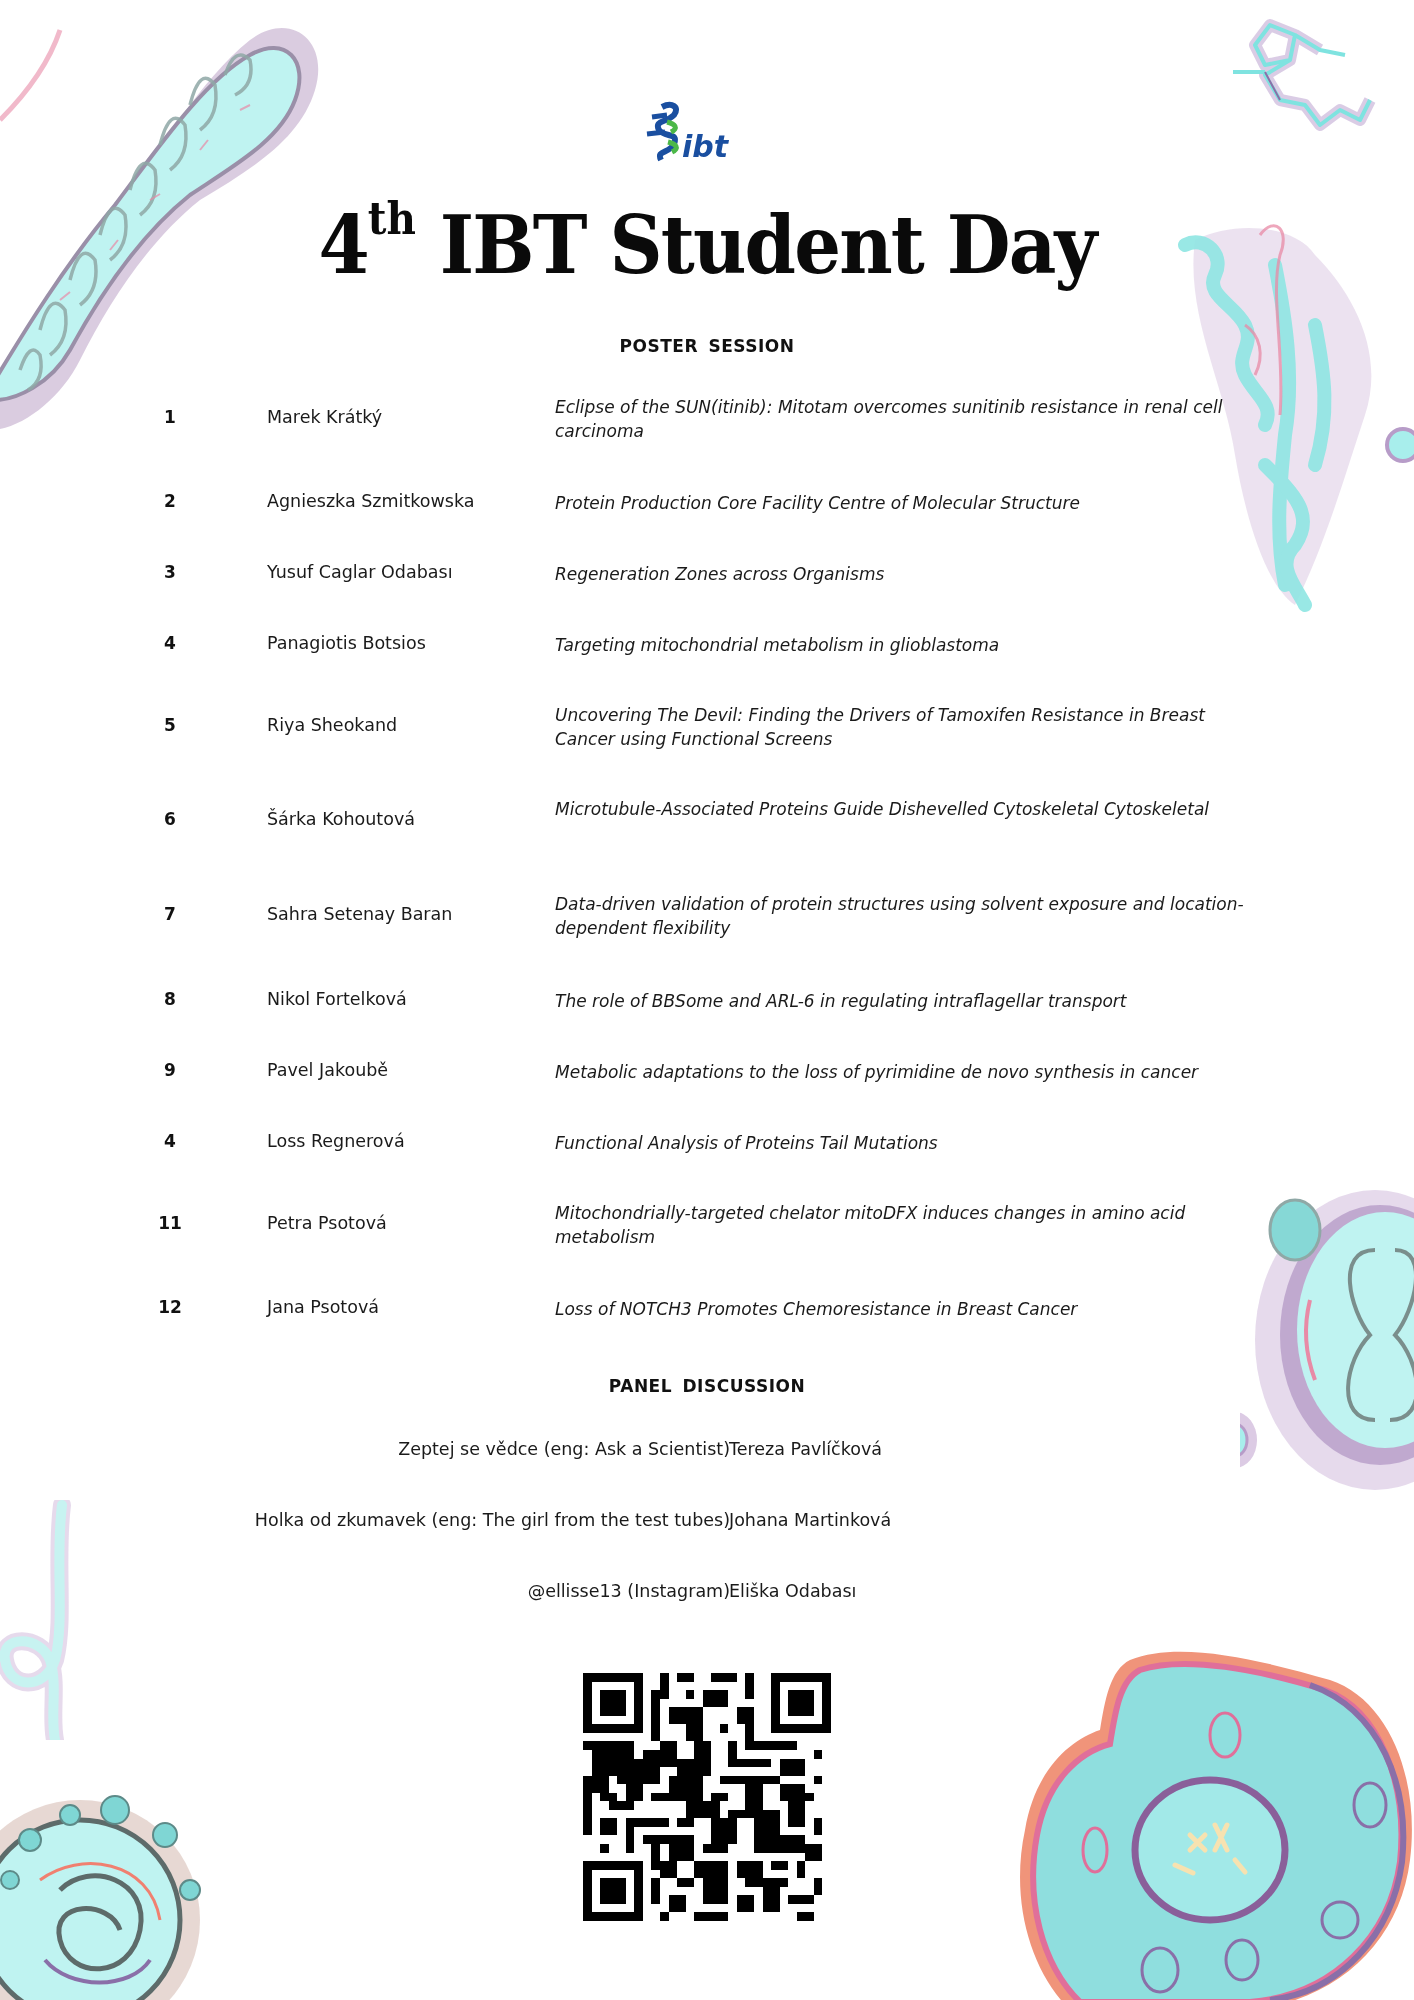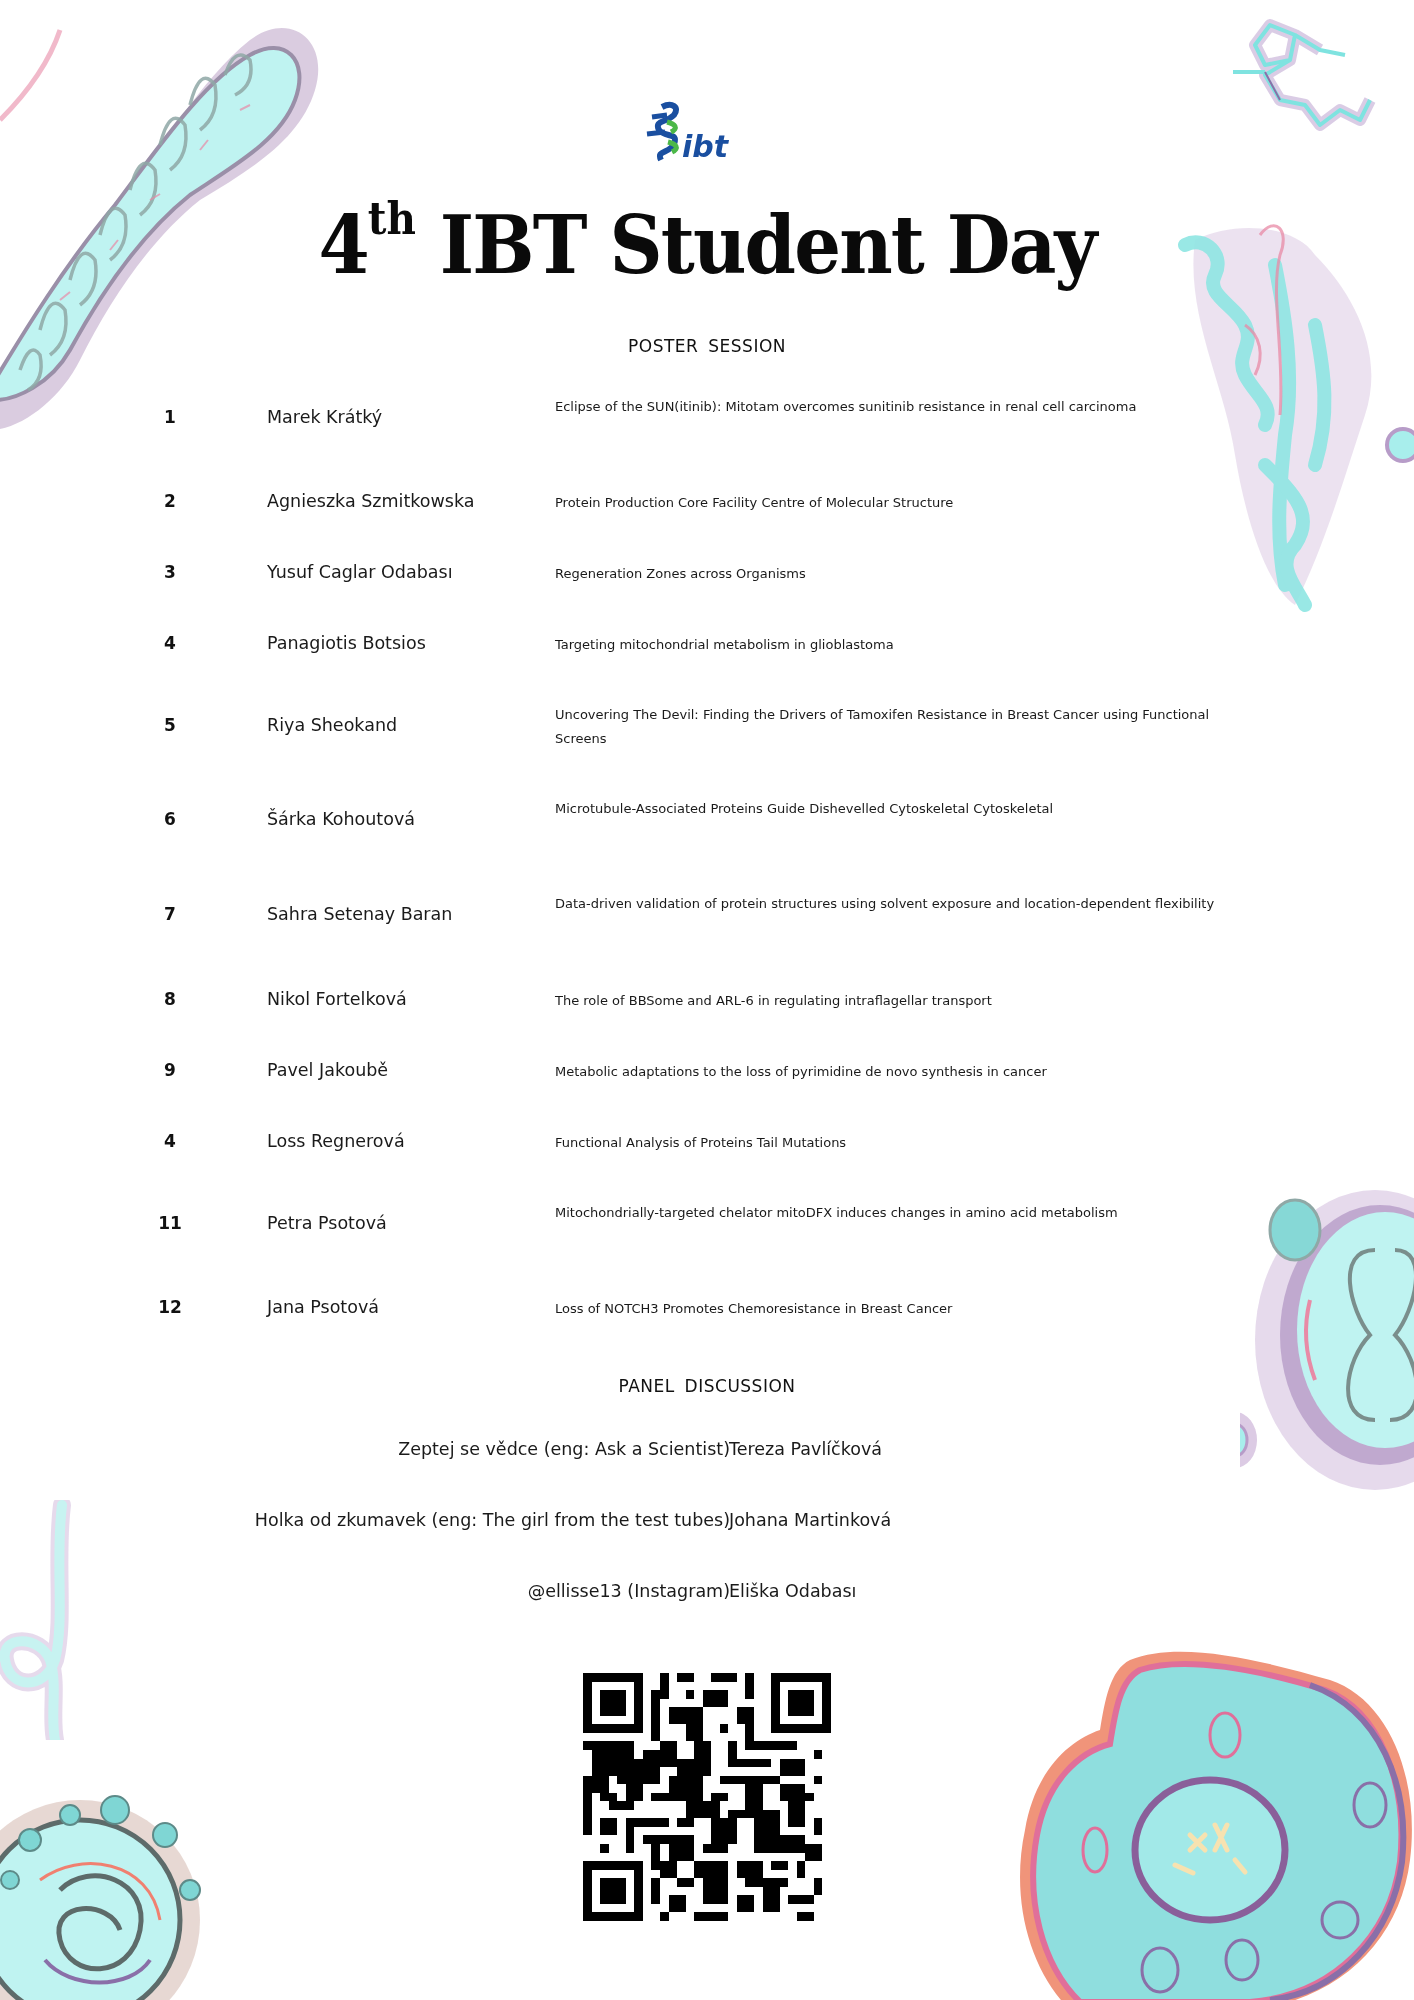--- a/index.html
+++ b/index.html
@@ -12,32 +12,32 @@
   .logo { position:absolute; left:632px; top:92px; width:110px; height:80px; }
   .title {
     position:absolute; left:0; right:0; top:205px; text-align:center;
     font-family:"DejaVu Serif", serif; font-weight:bold; font-size:80px;
     letter-spacing:-2px; color:#0a0a0a; line-height:1;
     transform:scaleX(0.92);
   }
   .title sup { font-size:44px; vertical-align:top; position:relative; top:-8px; letter-spacing:0; }
   .section-head {
     position:absolute; left:0; right:0; text-align:center;
-    font-family:"DejaVu Sans", sans-serif; font-weight:normal; font-size:17px;
+    font-family:"DejaVu Sans", sans-serif; font-weight:bold; font-size:17px;
     letter-spacing:0.5px; word-spacing:4px; color:#111;
   }
   .poster-row { position:absolute; left:0; width:1414px; }
   .p-num {
     position:absolute; left:150px; width:40px; text-align:center;
     font-weight:bold; font-size:17px; color:#111;
   }
   .p-name { position:absolute; left:227px; font-size:17.5px; color:#1a1a1a; white-space:nowrap;margin-left:40px; }
   .p-title {
-    position:absolute; left:555px; width:700px; 
-    font-size:13px; line-height:24px; color:#1a1a1a;
+    position:absolute; left:555px; width:700px; font-style:italic;
+    font-size:17px; line-height:24px; color:#1a1a1a;
   }
   .panel-row { position:absolute; left:0; width:1414px; font-size:17.5px; color:#1a1a1a; }
   .panel-show { position:absolute; left:120px; width:610px; text-align:right; white-space:nowrap; }
   .panel-host { position:absolute; left:729px; white-space:nowrap; }
   .qr { position:absolute; left:583px; top:1673px; width:248px; height:248px; }
 </style>
 </head>
 <body>
 
 <svg class="deco" style="left:0;top:0" width="330" height="430" viewBox="0 0 330 430">

